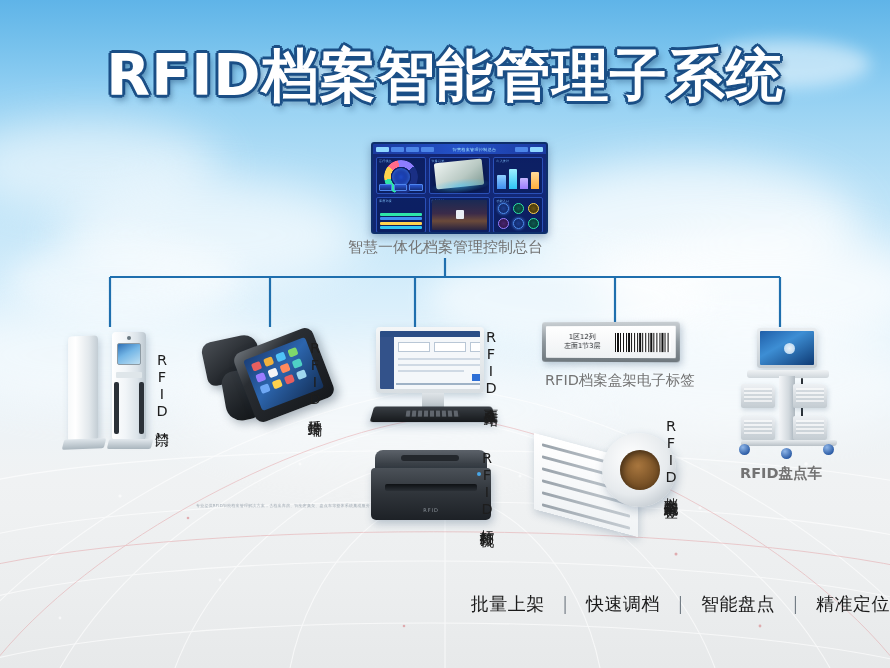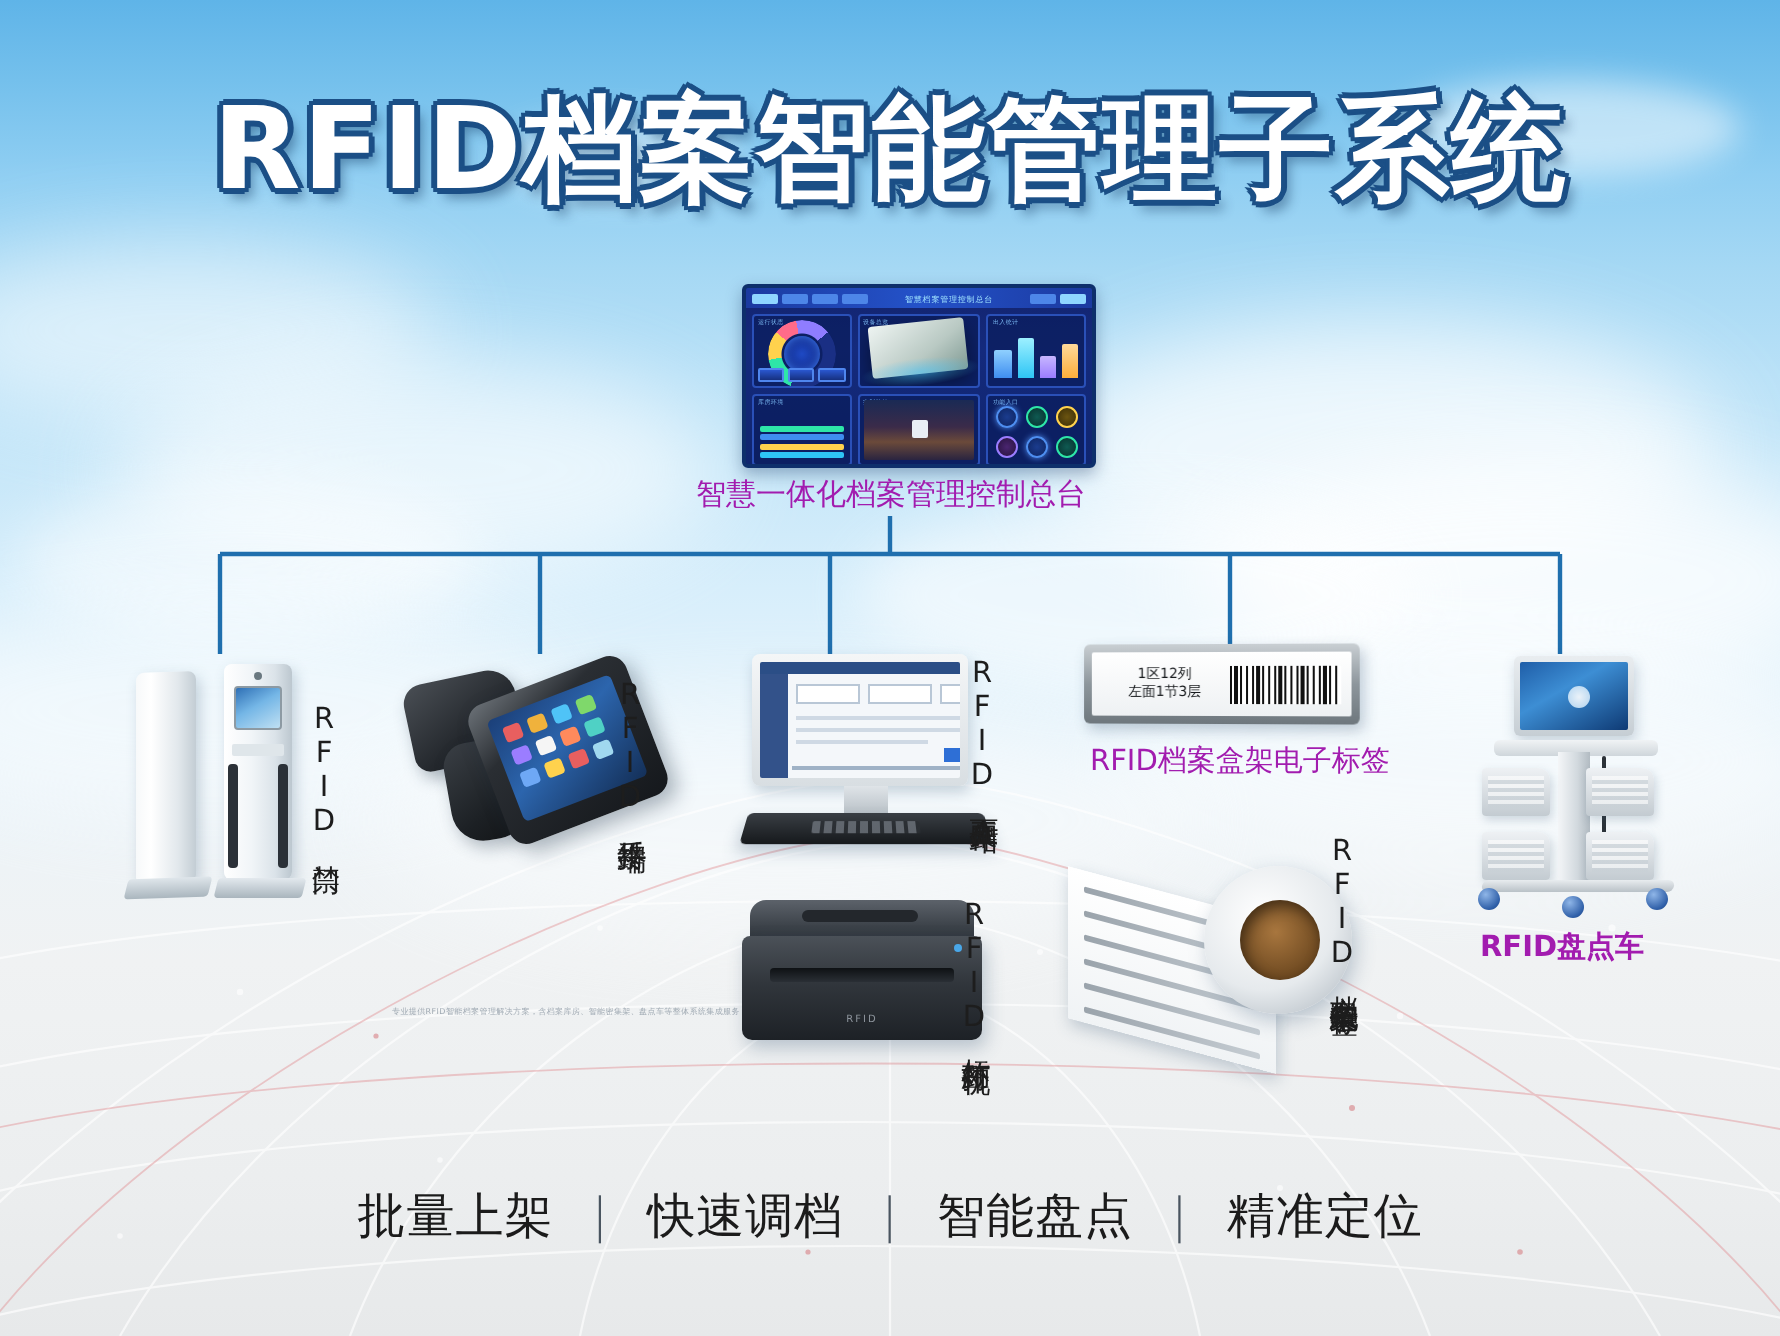--- a/index.html
+++ b/index.html
@@ -110,21 +110,21 @@
   }
   .night:after{ content:""; position:absolute; left:44%; top:36%; width:8px;height:9px; background:#e9eef5; border-radius:1px; }
   .icons{ position:absolute; inset:4px 2px 2px 2px; display:grid; grid-template-columns:repeat(3,1fr); grid-template-rows:1fr 1fr; gap:1px; }
   .icons i{ justify-self:center; align-self:center; width:11px;height:11px;border-radius:50%;
     border:1px solid #4e8ef0; display:block; }
 
   
   .lines{ position:absolute; left:0; top:0; width:890px; height:668px; pointer-events:none; }
 
   
-  .lbl{ position:absolute; color:#a21caf; font-size:14.5px; white-space:nowrap; }
+  .lbl{ position:absolute; color:#737373; font-size:14.5px; white-space:nowrap; }
   .lbl-v{
     position:absolute; color:#1d1d1d; font-size:14.5px;
     writing-mode:vertical-rl; text-orientation:upright; letter-spacing:1px;
   }
 
   
   .prod{ position:absolute; }
 
   
   .gate-a{
@@ -290,22 +290,22 @@
     background:radial-gradient(circle at 35% 30%,#8fb6e8,#2f5fa8 70%,#1d3f78); top:116px; }
   .cart .cas.c1{ left:4px; } .cart .cas.c2{ left:46px; top:120px;} .cart .cas.c3{ left:88px; }
   .cart .cord{ position:absolute; left:66px; top:50px; width:2px;height:42px; background:#2c3238; border-radius:1px;
     box-shadow:4px 6px 0 -1px #2c3238; }
 
   
   .wm{ position:absolute; left:196px; top:503px; font-size:4px; color:rgba(60,80,100,.45); white-space:nowrap; letter-spacing:.2px; }
 
   
   .feat{
-    position:absolute; left:0; top:592px; width:890px; text-align:center;
-    font-size:24px; color:#1b1b1b; letter-spacing:.5px;
+    position:absolute; left:0; top:592px; width:890px; text-align:right;
+    font-size:18px; color:#1b1b1b; letter-spacing:.5px;
   }
   .feat .sep{ color:#4a5560; margin:0 11px; font-weight:300; }
 </style>
 </head>
 <body>
 
 <div id="stage">
 
   <div class="sky"></div>
 

